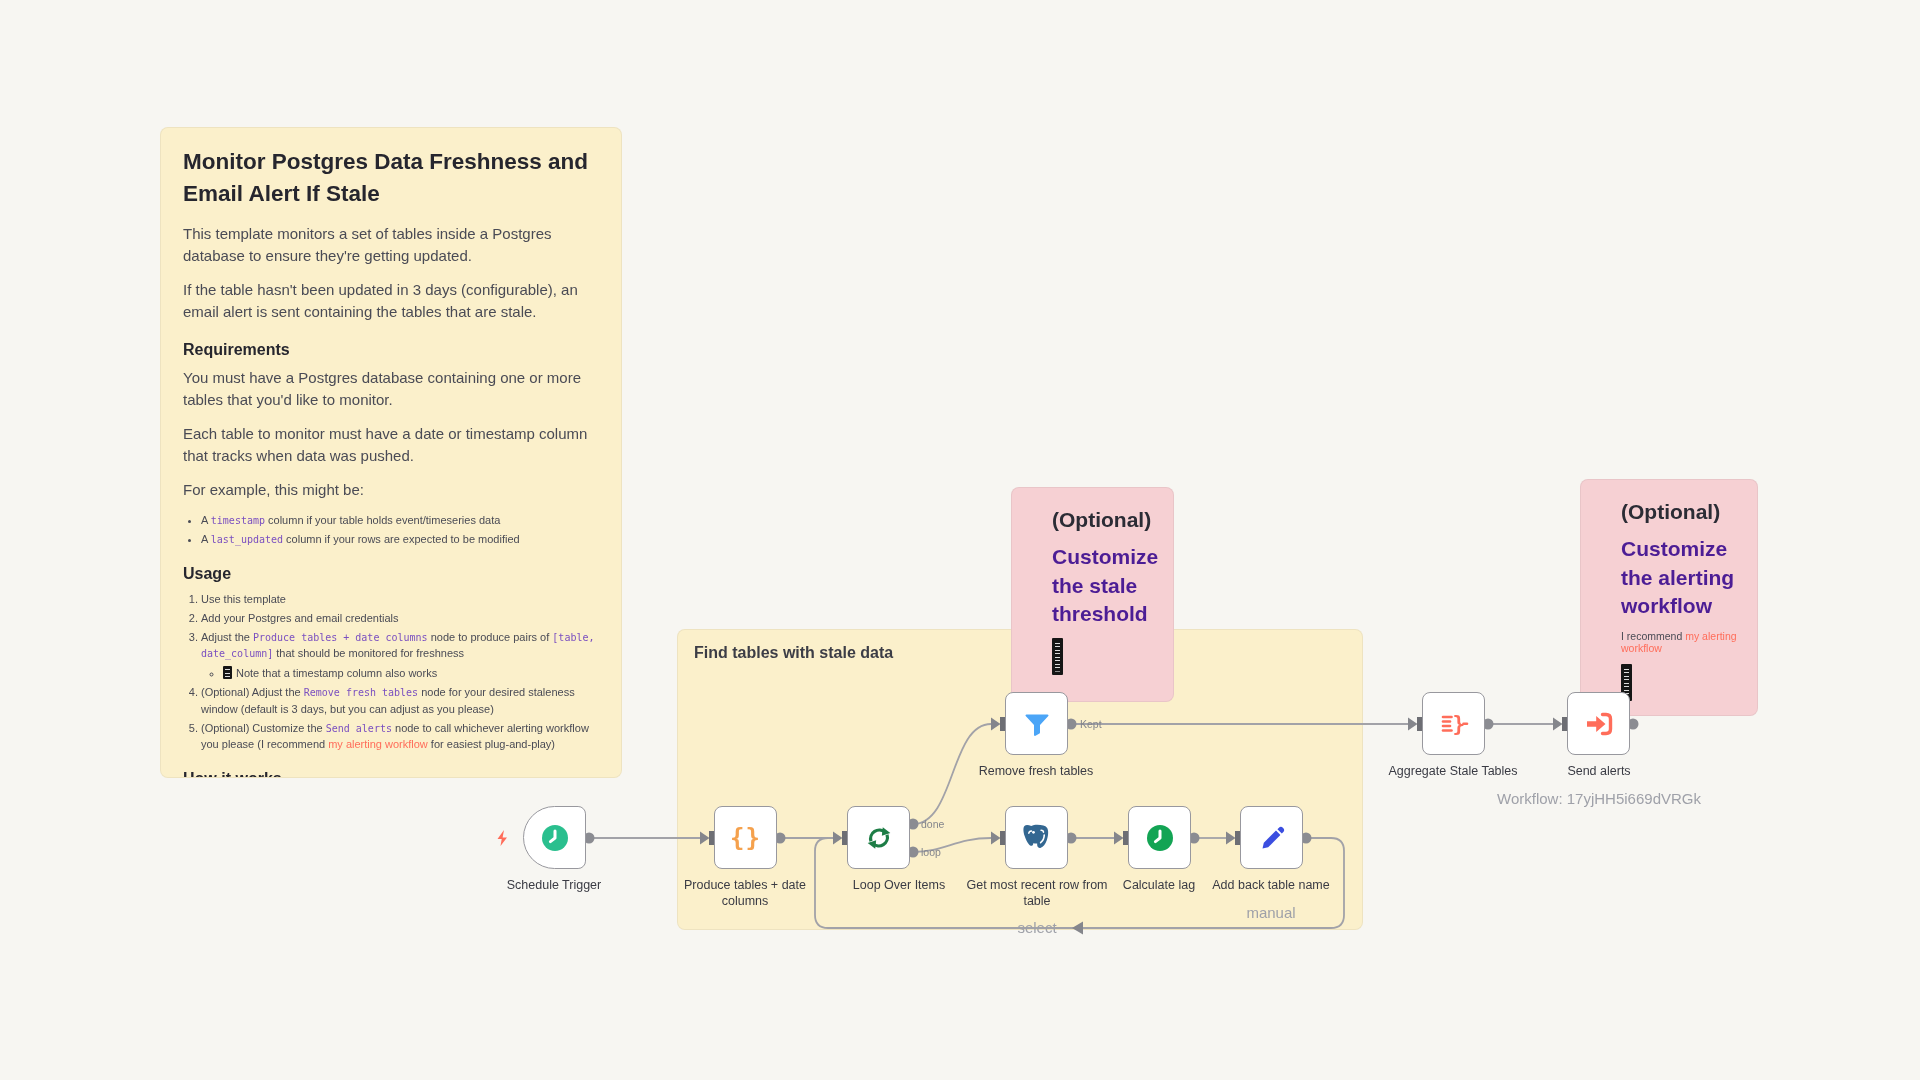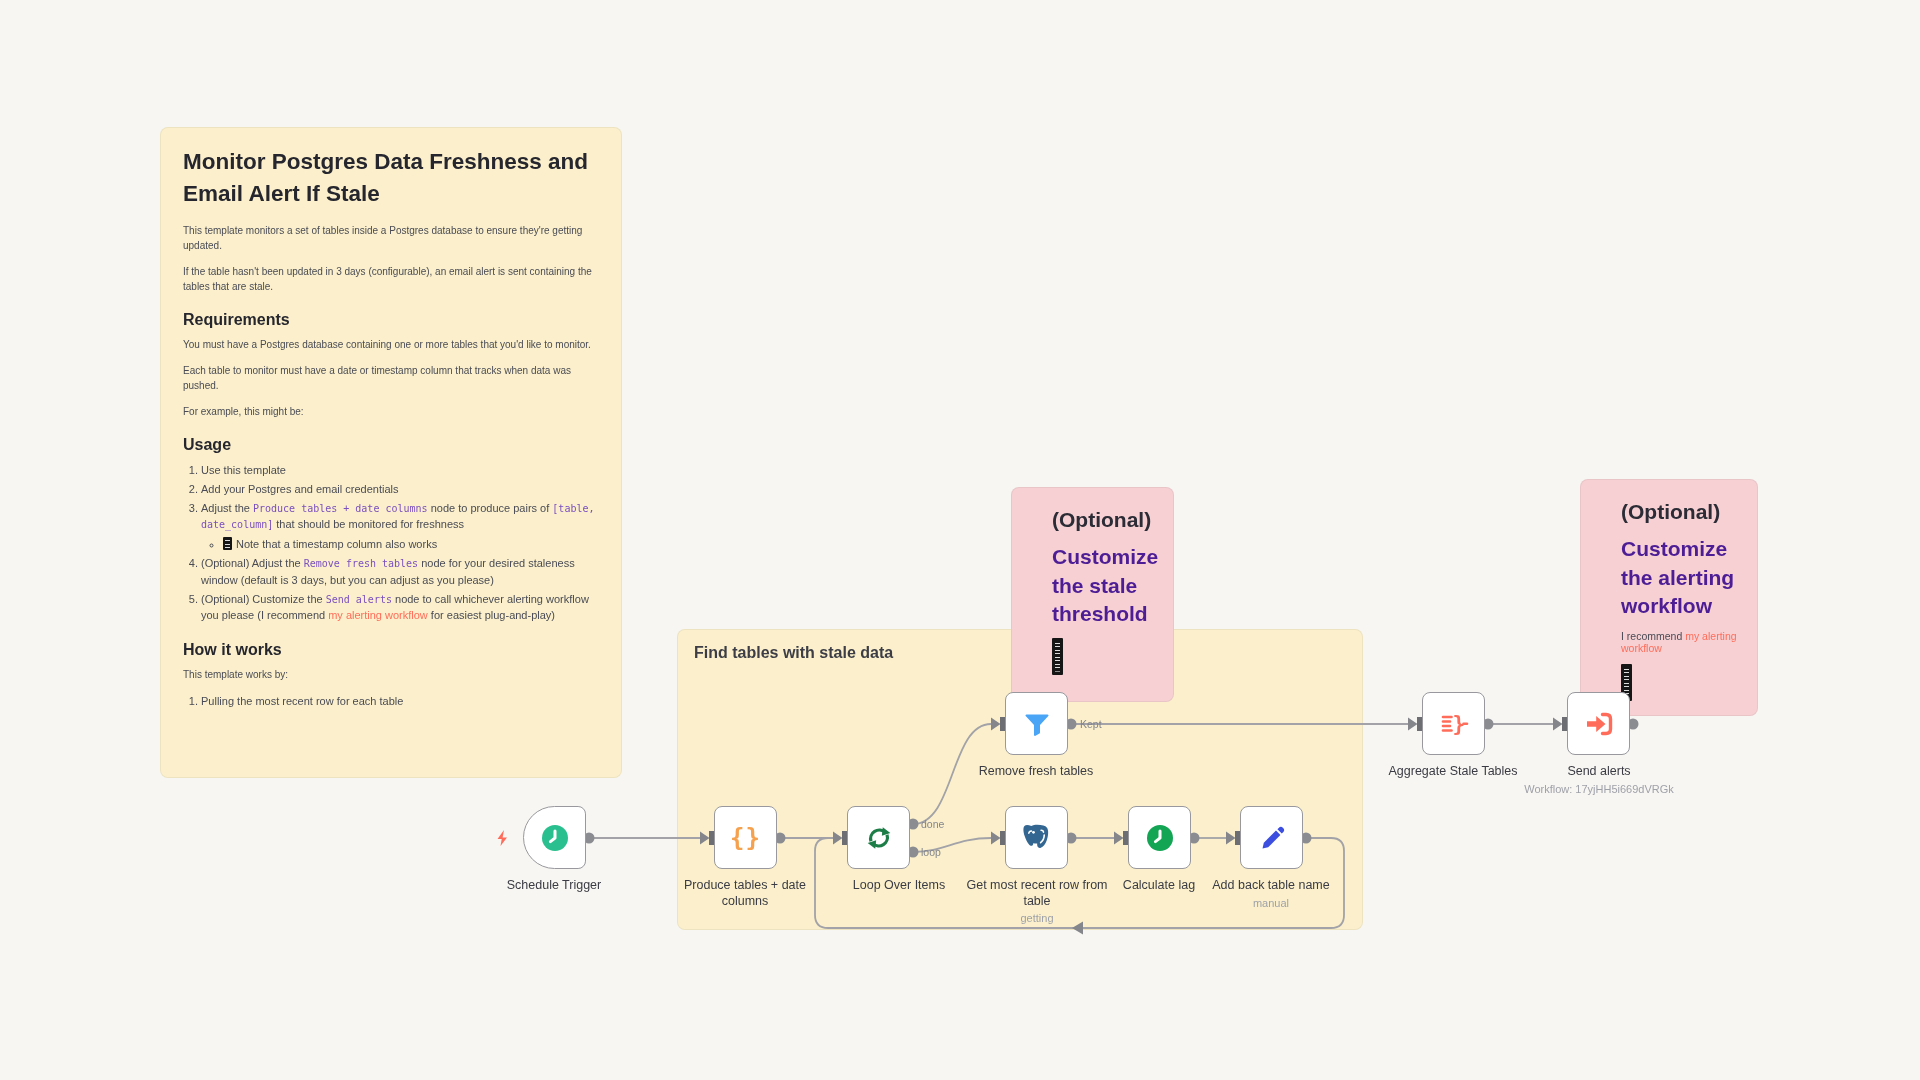--- a/index.html
+++ b/index.html
@@ -9,21 +9,21 @@
     font-family:"Liberation Sans",sans-serif;
     color:#3a3b44;
   }
   
   .sticky{position:absolute;border-radius:8px;box-sizing:border-box;border:1px solid rgba(0,0,0,0.05);}
   .sticky.yellow{background:#fbf0cb;z-index:1;}
   .sticky.pink{background:#f6d0d3;z-index:2;padding-left:40px;}
   .main-note{left:160px;top:127px;width:462px;height:651px;padding:16px 22px;overflow:hidden;}
   .main-note h1{font-size:22.5px;line-height:1.42;color:#26262e;margin:2px 0 13px;font-weight:700;}
   .main-note h2{font-size:16px;color:#26262e;margin:17px 0 8px;font-weight:700;}
-  .main-note p{font-size:10px;line-height:1.5;color:#4a4b55;margin:0 0 11px;}
+  .main-note p{font-size:15px;line-height:1.5;color:#4a4b55;margin:0 0 11px;}
   .main-note ul,.main-note ol{font-size:11px;line-height:1.5;color:#4a4b55;margin:0 0 12px;padding-left:18px;}
   .main-note li{margin:0 0 2.5px;}
   .main-note ul.disc{list-style:disc;}
   .main-note ul.sub-circle{list-style:circle;margin:3px 0 3px 2px;padding-left:20px;}
   code{font-family:"DejaVu Sans Mono",monospace;font-size:10px;color:#7a4fc0;}
   a.note-link{color:#ff6d5a;text-decoration:none;cursor:pointer;}
   .group-note{left:677px;top:629px;width:686px;height:301px;padding:14px 16px;}
   .group-note h3{margin:0;font-size:16px;font-weight:700;color:#3c3d46;}
   .pink-note{padding:14px 15px;}
   .pink-note .opt{font-size:21px;font-weight:700;color:#2b2c35;margin:4px 0 10px;line-height:1.3;}
@@ -40,21 +40,21 @@
   .badge{width:11px;height:37px;}
   .mini-badge{width:9px;height:13px;vertical-align:-2px;margin-right:4px;}
   
   .node{
     position:absolute;width:63px;height:63px;box-sizing:border-box;
     background:#ffffff;border:1.7px solid #98989e;border-radius:8px;
     display:flex;align-items:center;justify-content:center;z-index:4;cursor:pointer;
   }
   .node.trigger{border-radius:32px 8px 8px 32px;}
   .nlabel{position:absolute;z-index:4;text-align:center;font-size:12.5px;line-height:1.25;color:#3a3b44;}
-  .nl-sub{font-size:11px;color:#9fa1a9;margin-top:3px;}
+  .nl-sub{font-size:15px;color:#9fa1a9;margin-top:10px;}
   .braces{font-family:"DejaVu Sans Mono",monospace;font-weight:700;font-size:24px;color:#f5a14d;letter-spacing:1px;}
   #wires{position:absolute;left:0;top:0;z-index:3;pointer-events:none;}
   .wire{stroke:#a2a2a8;stroke-width:1.8;fill:none;}
   .wlabel{font-family:"Liberation Sans",sans-serif;font-size:10.5px;fill:#83858c;}
   .bolt{position:absolute;z-index:4;}
 </style>
 </head>
 <body>
 
 <section class="sticky yellow main-note">
@@ -62,20 +62,24 @@
   <div>
       <p>This template monitors a set of tables inside a Postgres database to ensure they're getting updated.</p>
       <p>If the table hasn't been updated in 3 days (configurable), an email alert is sent containing the tables that are stale.</p>
     </div>
   <h2>Requirements</h2>
   <div>
       <p>You must have a Postgres database containing one or more tables that you'd like to monitor.</p>
       <p>Each table to monitor must have a date or timestamp column that tracks when data was pushed.</p>
       <p>For example, this might be:</p>
     </div>
+  <ul class="disc">
+      <li>A <code>timestamp</code> column if your table holds event/timeseries data</li>
+      <li>A <code>last_updated</code> column if your rows are expected to be modified</li>
+    </ul>
   <h2>Usage</h2>
   <ol>
       <li>Use this template</li>
       <li>Add your Postgres and email credentials</li>
       <li>Adjust the <code>Produce tables + date columns</code> node to produce pairs of <code>[table, date_column]</code> that should be monitored for freshness<ul class="sub-circle">
           <li><span class="mini-badge"></span>Note that a timestamp column also works</li>
         </ul></li>
       <li>(Optional) Adjust the <code>Remove fresh tables</code> node for your desired staleness window (default is 3 days, but you can adjust as you please)</li>
       <li>(Optional) Customize the <code>Send alerts</code> node to call whichever alerting workflow you please (I recommend <a class="note-link">my alerting workflow</a> for easiest plug-and-play)</li>
     </ol>
@@ -190,21 +194,21 @@
   <svg width="34" height="34" viewBox="0 0 32 32">
     <path d="M16.2 3.5c-2.1 0-4 .4-5.6 1.1C8 3.6 5.5 3.3 4.2 4.6c-1.6 1.6-1 5.8.2 9.6.9 2.8 2.3 5.9 3.9 7.6 1 1.1 2.1 1.8 3.1 1.4.7-.3 1.1-1 1.1-2.2 0 0 .9.2 2 .2.9 0 1.7-.1 1.7-.1s-.3 2.5.9 3.6c.6.6 1.5.8 2.5.4 2.2-.8 4.3-3.3 5.6-7.1 1.5-4.3 1.9-9.3.2-11.7-1.5-2.1-4.6-2.8-9.2-2.8z" fill="#336791"></path>
     <path d="M10.8 9.4c-1.4.2-2.5 1-2.5 2.2" stroke="#fff" stroke-width="1.4" fill="none" stroke-linecap="round"></path>
     <circle cx="12.7" cy="10.6" r="1.3" fill="#fff"></circle>
     <path d="M19.8 8.8c1.3 0 2.3.7 2.3 1.7" stroke="#fff" stroke-width="1.4" fill="none" stroke-linecap="round"></path>
     <path d="M22.8 13.2c0 3.1-1.4 5.6-3.4 7.2" stroke="#fff" stroke-width="1.5" fill="none" stroke-linecap="round"></path>
   </svg>
 </div>
 <div class="nlabel" style="left:966px;top:878px;width:142px">
   <div>Get most recent row from table</div>
-  <div class="nl-sub">getting</div>
+  <div class="nl-sub">select</div>
 </div>
 
 <div class="node" style="left:1128px;top:806px">
   <svg width="32" height="32" viewBox="0 0 32 32">
     <circle cx="16" cy="16" r="13" fill="#13a454"></circle>
     <path d="M16 9v7l-4.6 3.6" stroke="#fff" stroke-width="3" fill="none" stroke-linecap="round" stroke-linejoin="round"></path>
   </svg>
 </div>
 <div class="nlabel" style="left:1069px;top:878px;width:180px">
   <div>Calculate lag</div>

